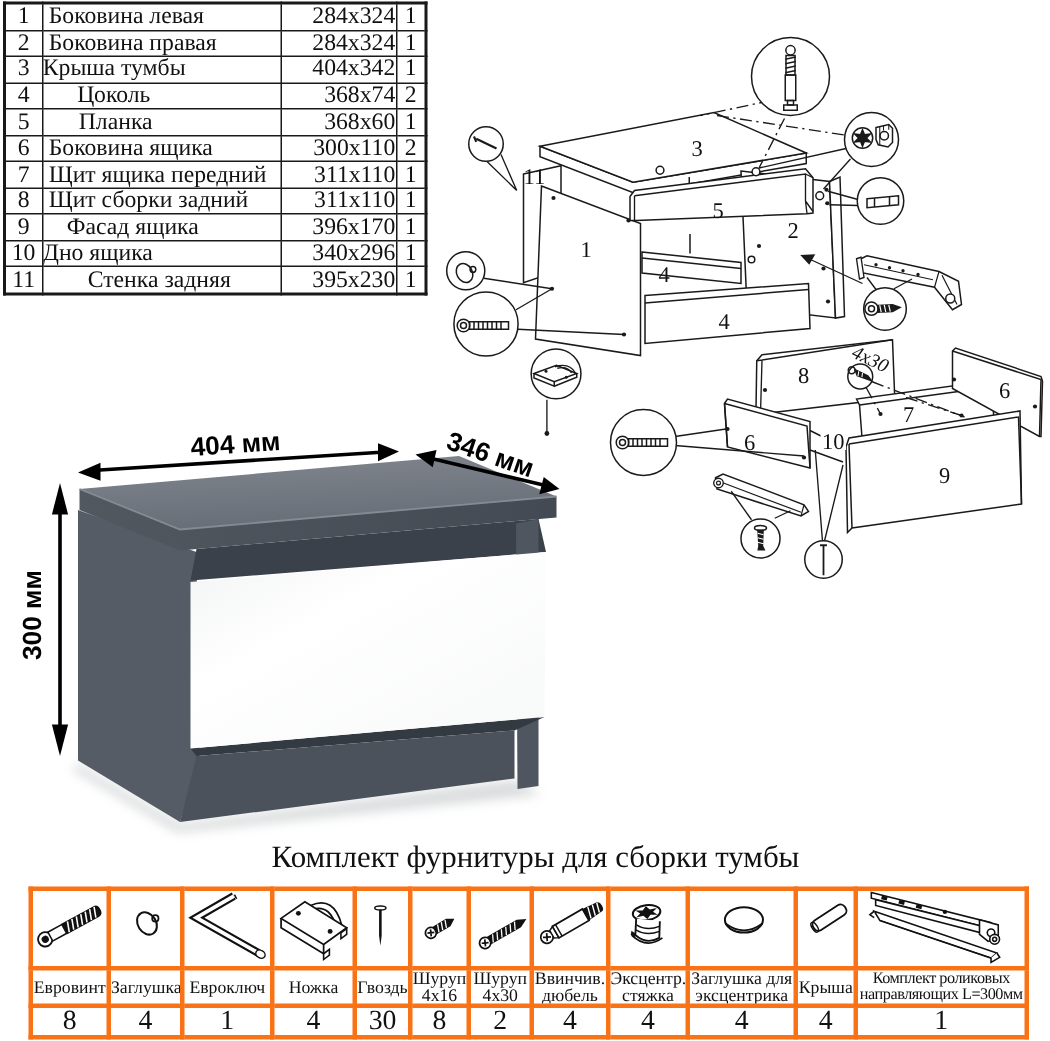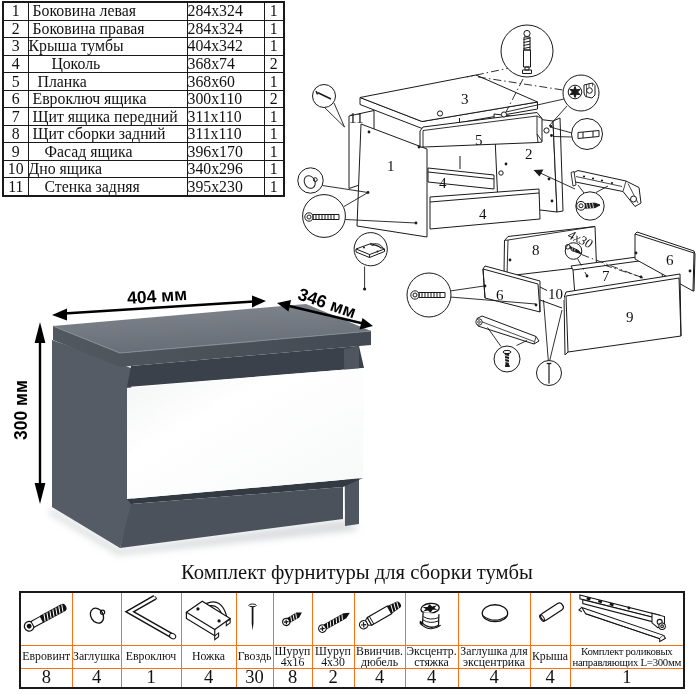--- a/index.html
+++ b/index.html
@@ -2,24 +2,24 @@
 <html><head><meta charset="utf-8">
 <style>
 html,body{margin:0;padding:0;width:700px;height:694px;background:#fff;overflow:hidden}
 body{font-family:"Liberation Serif",serif;position:relative;color:#111}
 .abs{position:absolute}
 table{border-collapse:collapse;table-layout:fixed}
 #parts{left:2px;top:1px;width:281px;height:196px;font-size:15.8px}
 #parts td{border:1px solid #191919;padding:0;line-height:1;white-space:nowrap;overflow:hidden}
 #parts{border:2px solid #191919}
 #parts td.n{text-align:center}
-#parts td.s{text-align:left}
+#parts td.s{text-align:right}
 #parts td.q{text-align:center}
 #hw{left:19px;top:591px;width:664px;height:97px;border:2px solid #191919}
-#hw td{border:1px solid #f97316;padding:0;text-align:center;vertical-align:middle;overflow:hidden}
+#hw td{border:3px solid #f97316;padding:0;text-align:center;vertical-align:middle;overflow:hidden}
 #hw svg{display:block;margin:0 auto}
 #hw .nm{font-size:11.8px;line-height:10.8px}
 #hw tr.r2 td{height:22px}
 #hw tr.r3 td{height:18px}
 #hw .qt{font-size:18.5px;line-height:17px}
 #title{left:7px;top:561px;width:700px;text-align:center;font-size:20.6px;letter-spacing:0px}
 </style></head>
 <body>
 
 <table id="parts" class="abs">
@@ -49,27 +49,27 @@
         <td class="q">1</td>
       </tr>
 <tr>
         <td class="n">4</td>
         <td style="padding-left:23px">Цоколь</td>
         <td class="s">368х74</td>
         <td class="q">2</td>
       </tr>
 <tr>
         <td class="n">5</td>
-        <td style="padding-left:9px">Планка</td>
+        <td style="padding-left:24px">Планка</td>
         <td class="s">368х60</td>
         <td class="q">1</td>
       </tr>
 <tr>
         <td class="n">6</td>
-        <td style="padding-left:4px">Евроключ ящика</td>
+        <td style="padding-left:4px">Боковина ящика</td>
         <td class="s">300х110</td>
         <td class="q">2</td>
       </tr>
 <tr>
         <td class="n">7</td>
         <td style="padding-left:4px">Щит ящика передний</td>
         <td class="s">311х110</td>
         <td class="q">1</td>
       </tr>
 <tr>
@@ -85,21 +85,21 @@
         <td class="q">1</td>
       </tr>
 <tr>
         <td class="n">10</td>
         <td style="padding-left:0">Дно ящика</td>
         <td class="s">340х296</td>
         <td class="q">1</td>
       </tr>
 <tr>
         <td class="n">11</td>
-        <td style="padding-left:16px">Стенка задняя</td>
+        <td style="padding-left:30px">Стенка задняя</td>
         <td class="s">395х230</td>
         <td class="q">1</td>
       </tr>
 </tbody>
   </table>
 
 <svg class="abs" style="left:0;top:0" width="700" height="694" viewBox="0 0 700 694">
 <defs>
 <linearGradient id="topg" x1="0" y1="0" x2="0.25" y2="1">
  <stop offset="0" stop-color="#81868f"></stop>

